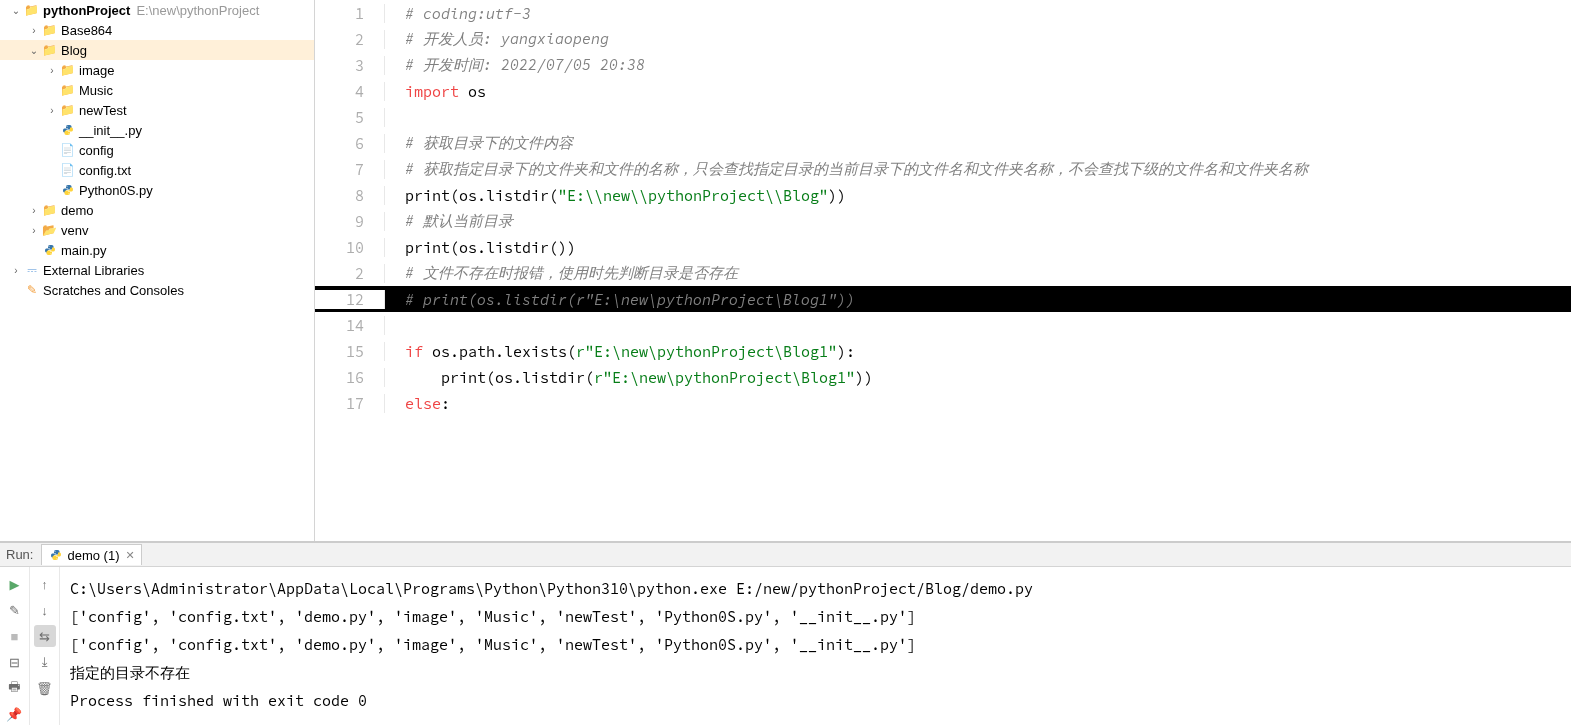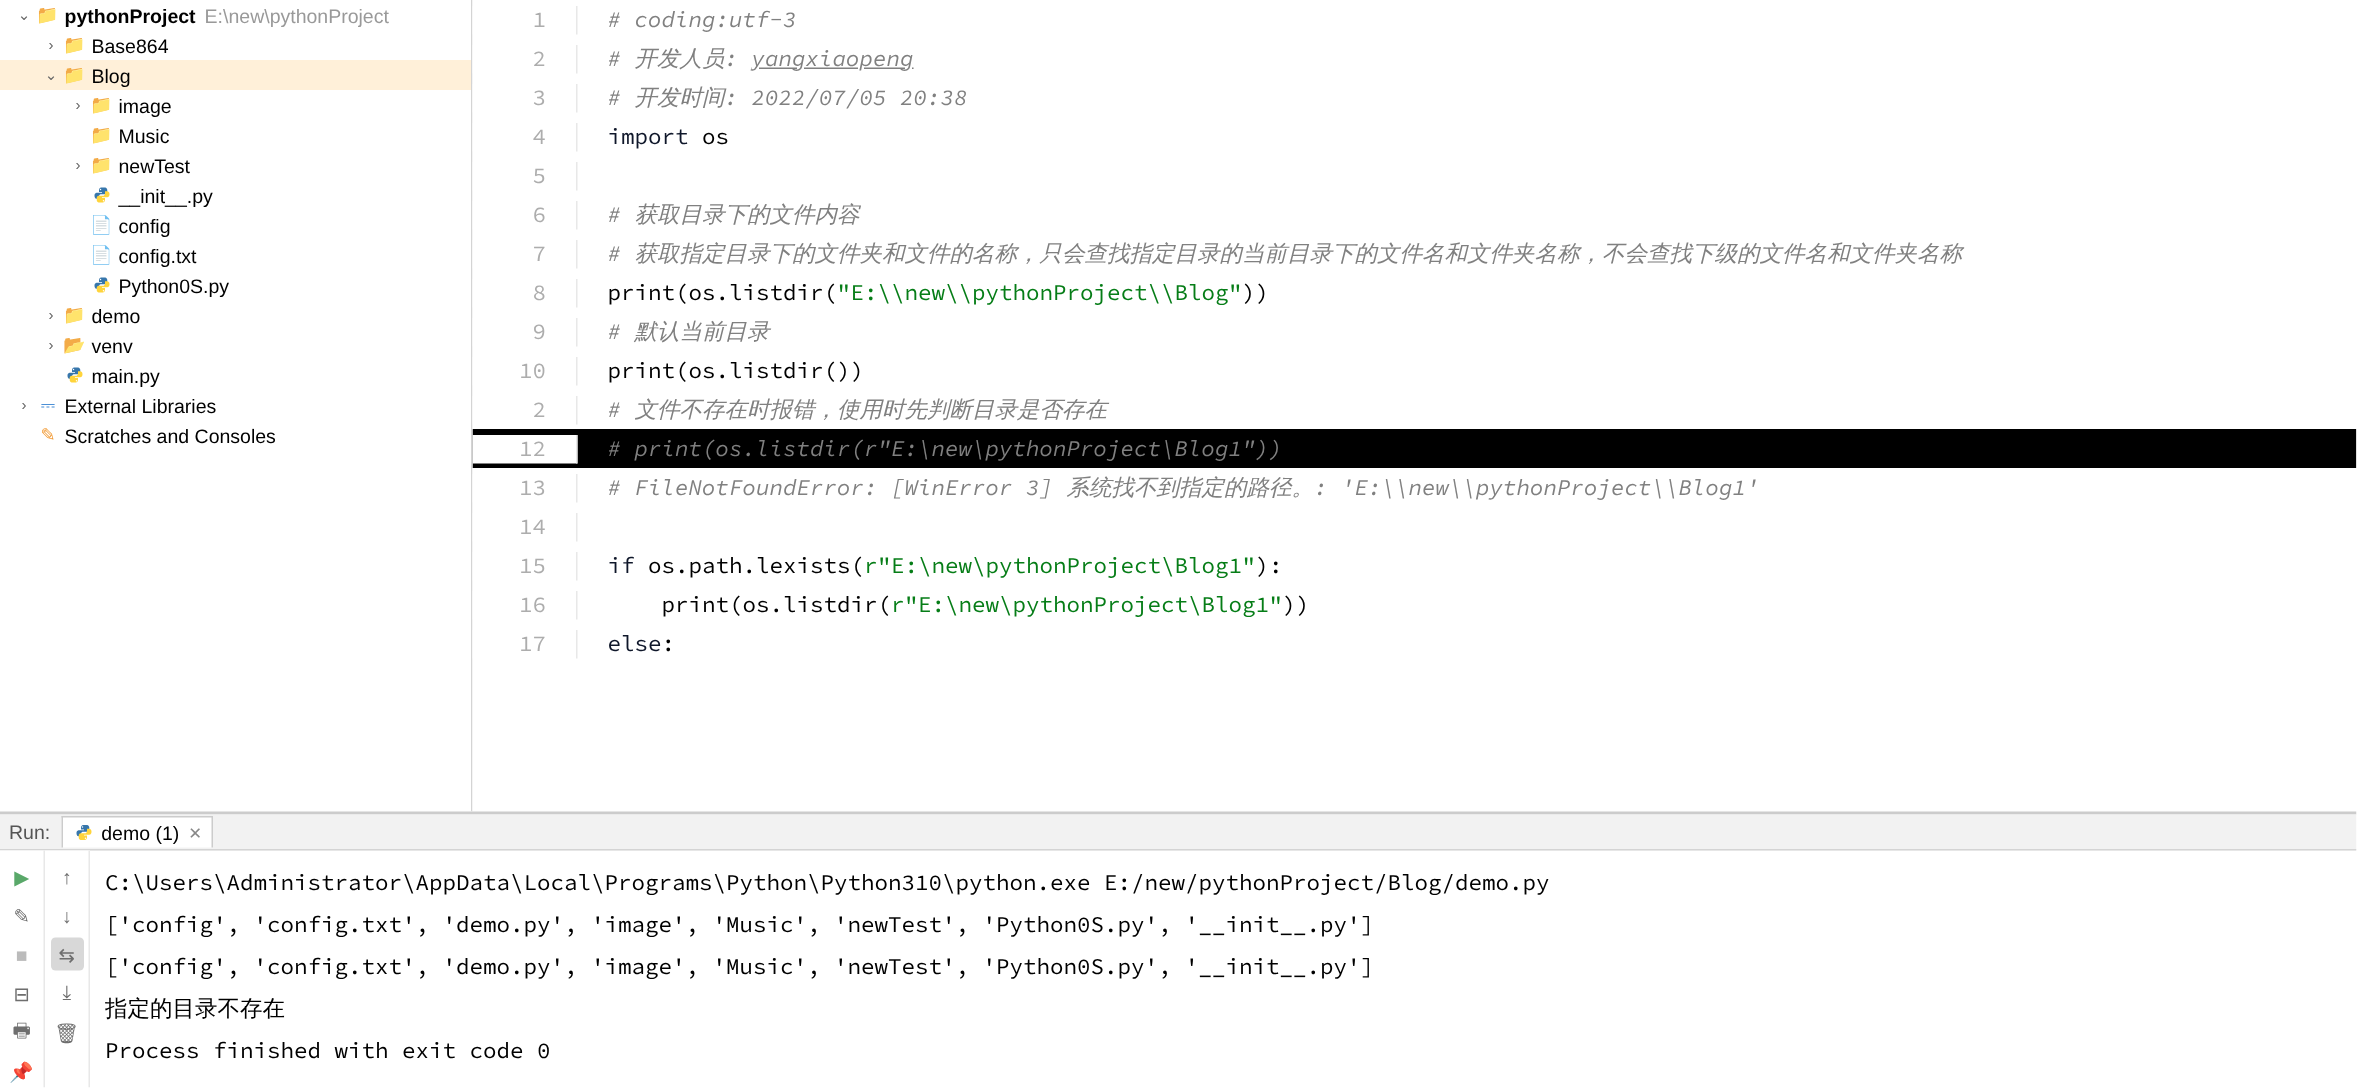--- a/index.html
+++ b/index.html
@@ -20,25 +20,25 @@
 .tree-label { color: #000; }
 .tree-path { color: #999; margin-left: 6px; }
 .bold { font-weight: bold; }
 .editor { flex: 1; background: #fff; font-family: "Consolas", "Source Code Pro", monospace; font-size: 15px; overflow: hidden; }
 .code-line { display: flex; min-height: 26px; align-items: center; }
 .gutter { width: 70px; text-align: right; padding-right: 20px; color: #adadad; user-select: none; background: #fff; border-right: 1px solid #e8e8e8; }
 .gutter-extra { width: 14px; color: #ccc; font-size: 10px; text-align: center; }
 .code-content { padding-left: 6px; white-space: pre; }
 .code-line.hl { background: #000000; }
 .comment { color: #808080; font-style: italic; }
-.keyword { color: #0f172a; }
+.keyword { color: #ef4444; }
 .string { color: #067d17; }
 .ident { color: #000; }
 .func { color: #000; }
-.underline { text-decoration: underline; }
+.underline { }
 .bottom-panel { border-top: 2px solid #ccc; display: flex; flex-direction: column; background: #fff; justify-content: center; }
 .run-tab-bar { height: 24px; display: flex; align-items: center; border-bottom: 1px solid #d4d4d4; padding-left: 6px; background: #f2f2f2; }
 .run-label { color: #555; margin-right: 6px; }
 .run-tab { display: flex; align-items: center; background: #fff; padding: 2px 6px; border-top: 1px solid #ccc; border-left: 1px solid #ccc; border-right: 1px solid #ccc; margin-left: 2px; }
 .run-tab .close { margin-left: 6px; color: #888; font-size: 11px; cursor: pointer; }
 .run-body { display: flex; flex: 1; }
 .run-toolbar { width: 30px; background: #fff; border-right: 1px solid #e8e8e8; display: flex; flex-direction: column; align-items: center; padding-top: 6px; gap: 4px; }
 .run-toolbar2 { width: 30px; background: #fff; border-right: 1px solid #e8e8e8; display: flex; flex-direction: column; align-items: center; padding-top: 6px; gap: 4px; }
 .tool-btn { width: 22px; height: 22px; display: flex; align-items: center; justify-content: center; color: #6e6e6e; cursor: pointer; border-radius: 3px; font-size: 13px; }
 .tool-btn.play { color: #59a869; }
@@ -219,25 +219,20 @@
         <div class="gutter">2</div>
         <div class="gutter-extra"></div>
         <div class="code-content"><span class="comment"># 文件不存在时报错，使用时先判断目录是否存在</span></div>
       </div>
       <div class="code-line hl">
         <div class="gutter">12</div>
         <div class="gutter-extra"></div>
         <div class="code-content"><span class="comment"># print(os.listdir(r"E:\new\pythonProject\Blog1"))</span></div>
       </div>
       <div class="code-line">
-        <div class="gutter">13</div>
-        <div class="gutter-extra"></div>
-        <div class="code-content"><span class="comment"># FileNotFoundError: [WinError 3] 系统找不到指定的路径。: 'E:\\new\\pythonProject\\Blog1'</span></div>
-      </div>
-      <div class="code-line">
         <div class="gutter">14</div>
         <div class="gutter-extra"></div>
         <div class="code-content"><span class="ident"></span></div>
       </div>
       <div class="code-line">
         <div class="gutter">15</div>
         <div class="gutter-extra"></div>
         <div class="code-content"><span class="keyword">if</span><span class="ident"> os.path.lexists(</span><span class="string">r"E:\new\pythonProject\Blog1"</span><span class="ident">):</span></div>
       </div>
       <div class="code-line">

